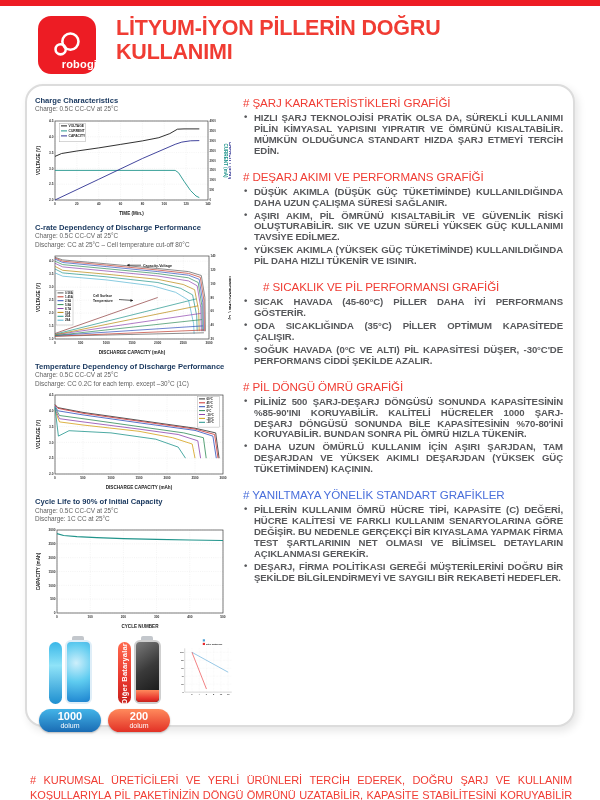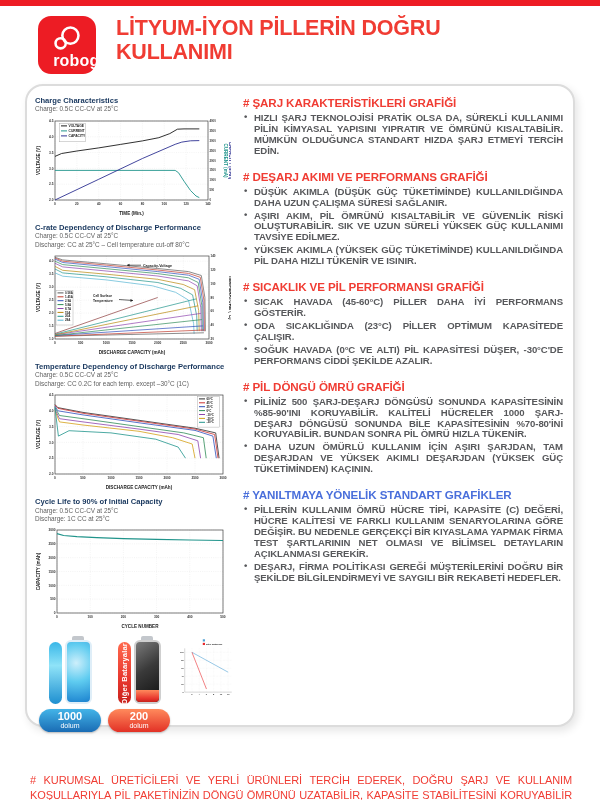--- a/index.html
+++ b/index.html
@@ -4,38 +4,38 @@
 <style>
   html,body{margin:0;padding:0;background:#fff;}
   .page{position:relative;width:600px;height:800px;background:#fff;overflow:hidden;
         font-family:"Liberation Sans",sans-serif;}
   .topbar{position:absolute;top:0;left:0;width:600px;height:6px;}
   
   .header{position:absolute;top:16px;left:38px;display:flex;gap:20px;align-items:flex-start;}
   .logo{width:58px;height:58px;border-radius:13px;background:#ed1c24;display:flex;
         flex-direction:column;align-items:center;justify-content:flex-end;padding-bottom:4px;box-sizing:border-box;}
   .logo svg{width:34px;height:30px;margin-bottom:-2px;}
-  .logo-text{color:#fff;font-size:16px;font-weight:bold;letter-spacing:.2px;margin-left:28px;}
+  .logo-text{color:#fff;font-size:11px;font-weight:bold;letter-spacing:.2px;margin-left:28px;}
   .title{max-width:380px;font-size:21.5px;line-height:1.12;font-weight:bold;color:#f03c33;
          letter-spacing:-.2px;margin-top:0;}
   
   .panel{position:absolute;left:25px;top:84px;width:550px;height:643px;border:2px solid #dcdcdc;
          border-radius:18px;box-sizing:border-box;background:#fff;
          box-shadow:3px 4px 8px rgba(0,0,0,.10);display:flex;gap:8px;padding:10px 8px 4px 8px;}
   .left-col{width:200px;flex:0 0 200px;}
   .right-col{flex:1;padding-right:2px;}
   
   .chart-block{margin-bottom:7px;}
   .chart-title{font-size:7.6px;font-weight:bold;color:#17365d;line-height:1.25;}
   .chart-sub{font-size:6.4px;color:#5f5f5f;line-height:1.3;}
   .chart-svg{width:196px;margin-top:2px;}
   .chart-svg svg{display:block;}
   
   .section{margin-bottom:13px;}
-  .sec-heading{font-size:11.6px;font-weight:bold;letter-spacing:-.1px;margin-bottom:4px;}
+  .sec-heading{font-size:11.6px;font-weight:normal;letter-spacing:-.1px;margin-bottom:4px;}
   .sec-bullets{list-style:none;margin:0;padding:0;}
   .sec-bullets li{position:relative;padding-left:11px;margin-bottom:2px;
       font-size:9.6px;font-weight:bold;color:#57585b;line-height:1.14;
       text-align:justify;text-align-last:left;letter-spacing:-.1px;}
   .sec-bullets li::before{content:"\2022";position:absolute;left:1px;top:-1px;}
   
   .battery-figure{display:flex;align-items:flex-start;gap:7px;margin-top:6px;margin-left:4px;}
   .bat-group{display:flex;flex-direction:column;align-items:center;}
   .bat-row{display:flex;align-items:flex-end;gap:3px;}
   .pill-bar{width:13px;height:62px;border-radius:7px;
@@ -416,24 +416,24 @@
       </div>
       <div class="section">
         <div class="sec-heading" style="color: rgb(240, 60, 51);">#  DEŞARJ AKIMI VE PERFORMANS GRAFİĞİ</div>
         <ul class="sec-bullets">
           <li>DÜŞÜK AKIMLA (DÜŞÜK GÜÇ TÜKETİMİNDE) KULLANILDIĞINDA DAHA UZUN ÇALIŞMA SÜRESİ SAĞLANIR.</li>
           <li>AŞIRI AKIM, PİL ÖMRÜNÜ KISALTABİLİR VE GÜVENLİK RİSKİ OLUŞTURABİLİR. SIK VE UZUN SÜRELİ YÜKSEK GÜÇ KULLANIMI TAVSİYE EDİLMEZ.</li>
           <li>YÜKSEK AKIMLA (YÜKSEK GÜÇ TÜKETİMİNDE) KULLANILDIĞINDA PİL DAHA HIZLI TÜKENİR VE ISINIR.</li>
         </ul>
       </div>
       <div class="section">
-        <div class="sec-heading" style="color: rgb(240, 60, 51);">#  SICAKLIK VE PİL PERFORMANSI GRAFİĞİ</div>
+        <div class="sec-heading" style="color: rgb(240, 60, 51); margin-left: 20px;">#  SICAKLIK VE PİL PERFORMANSI GRAFİĞİ</div>
         <ul class="sec-bullets">
           <li>SICAK HAVADA (45-60°C) PİLLER DAHA İYİ PERFORMANS GÖSTERİR.</li>
-          <li>ODA SICAKLIĞINDA (23°C) PİLLER OPTİMUM KAPASİTEDE ÇALIŞIR.</li>
+          <li>ODA SICAKLIĞINDA (35°C) PİLLER OPTİMUM KAPASİTEDE ÇALIŞIR.</li>
           <li>SOĞUK HAVADA (0°C VE ALTI) PİL KAPASİTESİ DÜŞER, -30°C'DE PERFORMANS CİDDİ ŞEKİLDE AZALIR.</li>
         </ul>
       </div>
       <div class="section">
         <div class="sec-heading" style="color: rgb(240, 60, 51);">#  PİL DÖNGÜ ÖMRÜ GRAFİĞİ</div>
         <ul class="sec-bullets">
           <li>PİLİNİZ 500 ŞARJ-DEŞARJ DÖNGÜSÜ SONUNDA KAPASİTESİNİN %85-90'INI KORUYABİLİR. KALİTELİ HÜCRELER 1000 ŞARJ-DEŞARJ DÖNGÜSÜ SONUNDA BİLE KAPASİTESİNİN %70-80'İNİ KORUYABİLİR. BUNDAN SONRA PİL ÖMRÜ HIZLA TÜKENİR.</li>
           <li>DAHA UZUN ÖMÜRLÜ KULLANIM İÇİN AŞIRI ŞARJDAN, TAM DEŞARJDAN VE YÜKSEK AKIMLI DEŞARJDAN (YÜKSEK GÜÇ TÜKETİMİNDEN) KAÇININ.</li>
         </ul>
       </div>

